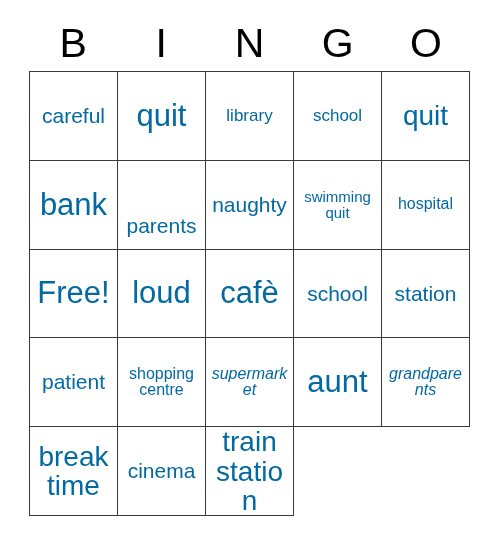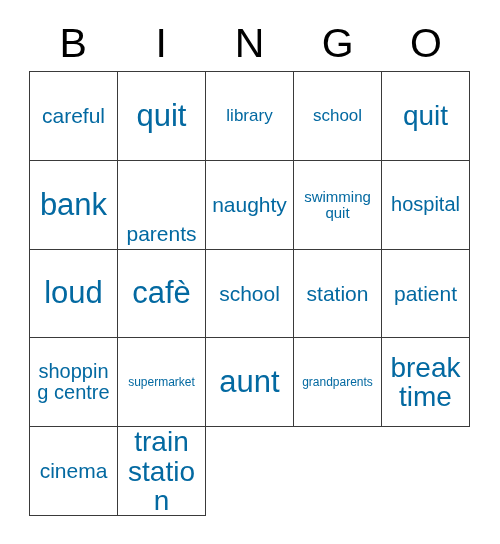--- a/index.html
+++ b/index.html
@@ -76,26 +76,26 @@
     line-height: 1.04;
     word-wrap: break-word;
     color: #0369a1;
   }
 
   
   .sz-xxl .cell-text { font-size: 31px; }
   .sz-xl  .cell-text { font-size: 28px; }
   .sz-lg  .cell-text { font-size: 17px; }
   .sz-md  .cell-text { font-size: 21px; }
-  .sz-sm  .cell-text { font-size: 20px; }
+  .sz-sm  .cell-text { font-size: 16px; }
   .sz-xs  .cell-text { font-size: 15px; }
-  .sz-xxs .cell-text { font-size: 12px; }
+  .sz-xxs .cell-text { font-size: 16px; font-style: italic; }
 
   
-  .va-bottom { align-items: flex-end; padding-bottom: 4px; }
+  .va-bottom { align-items: flex-end; padding-bottom: 12px; }
 </style>
 </head>
 <body>
 
 <div class="bingo-card">
 
   <div class="header-row">
       <div class="header-letter">B</div>
       <div class="header-letter">I</div>
       <div class="header-letter">N</div>
@@ -128,20 +128,23 @@
       <div class="cell sz-md">
         <span class="cell-text">naughty</span>
       </div>
       <div class="cell sz-xs">
         <span class="cell-text">swimming quit</span>
       </div>
       <div class="cell sz-sm">
         <span class="cell-text">hospital</span>
       </div>
       <div class="cell sz-xxl">
+        <span class="cell-text">Free!</span>
+      </div>
+      <div class="cell sz-xxl">
         <span class="cell-text">loud</span>
       </div>
       <div class="cell sz-xxl">
         <span class="cell-text">cafè</span>
       </div>
       <div class="cell sz-md">
         <span class="cell-text">school</span>
       </div>
       <div class="cell sz-md">
         <span class="cell-text">station</span>

